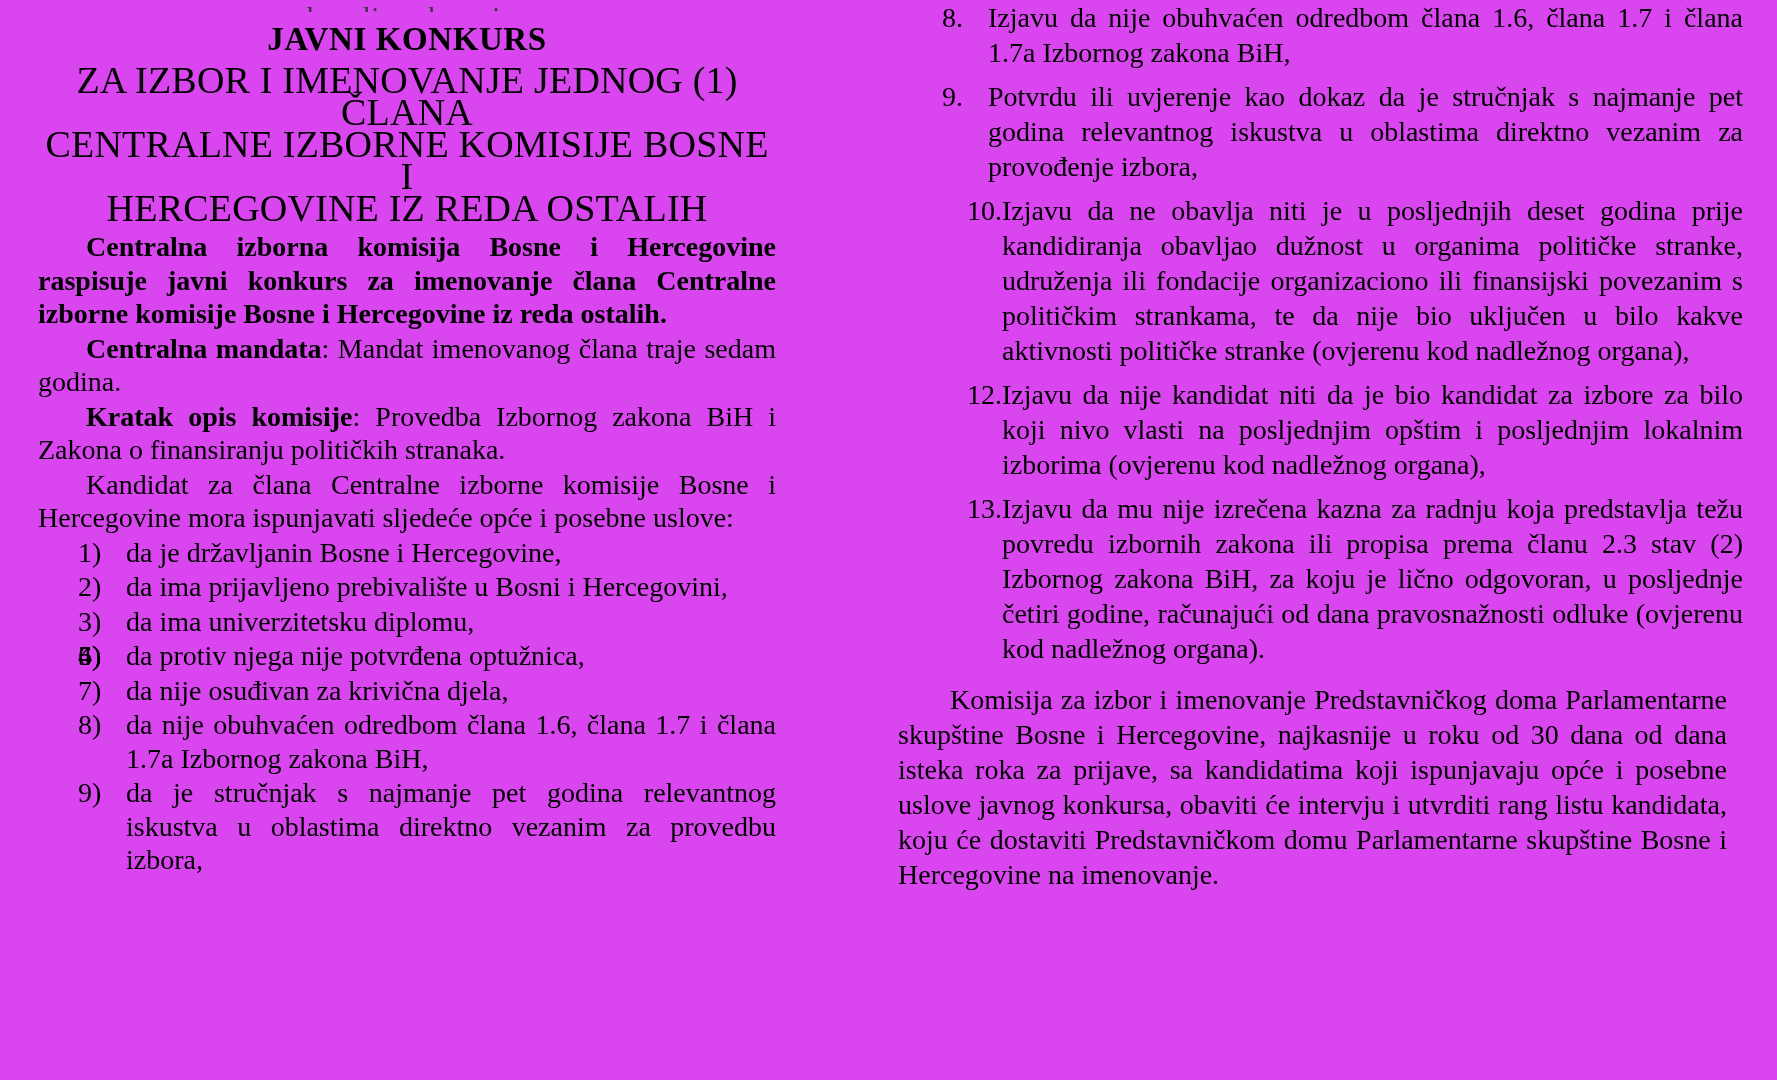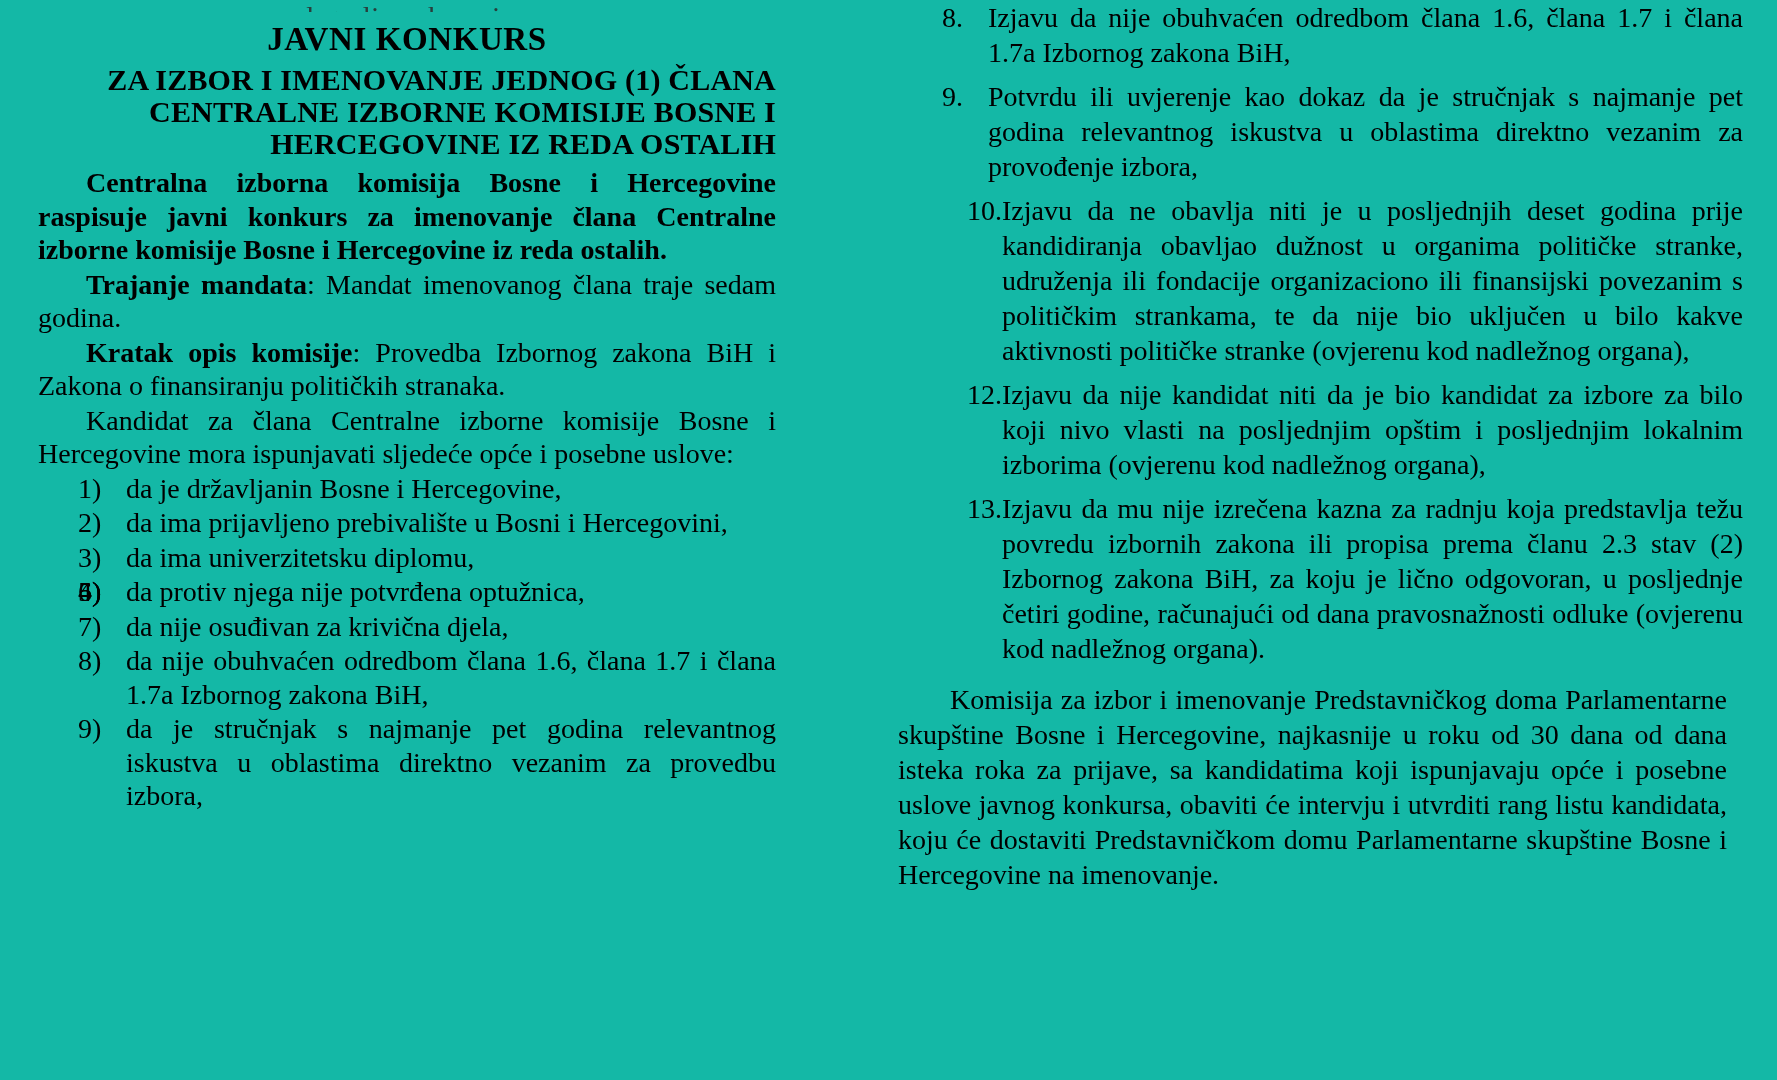--- a/index.html
+++ b/index.html
@@ -13,21 +13,21 @@
     overflow: hidden;
     font-family: "Liberation Serif", "DejaVu Serif", serif;
     color: #000000;
     -webkit-font-smoothing: antialiased;
   }
 
   #page {
     position: relative;
     width: 1777px;
     height: 1080px;
-    background: #14b8a6;
+    background: #d946ef;
   }
 
   
   .col {
     position: absolute;
     top: 0;
   }
   #col-left {
     left: 38px;
     width: 738px;
@@ -54,23 +54,23 @@
   .title-main {
     text-align: center;
     font-weight: bold;
     font-size: 33px;
     line-height: 42px;
     letter-spacing: .6px;
     margin: 6px 0 4px 0;
     font-family: "Liberation Serif", "DejaVu Serif", serif;
   }
   .title-sub {
-    text-align: right;
-    font-weight: bold;
-    font-size: 30px;
+    text-align: center;
+    font-weight: normal;
+    font-size: 38px;
     line-height: 32px;
     letter-spacing: .2px;
     margin: 2px 0 6px 0;
   }
 
   
   p.body {
     margin: 0 0 1px 0;
     font-size: 28px;
     line-height: 33.5px;
@@ -152,21 +152,21 @@
     <div class="title-sub">
       <div>ZA IZBOR I IMENOVANJE JEDNOG (1) ČLANA</div>
       <div>CENTRALNE IZBORNE KOMISIJE BOSNE I</div>
       <div>HERCEGOVINE IZ REDA OSTALIH</div>
     </div>
 
     <p class="body">
       <b>Centralna izborna komisija Bosne i Hercegovine raspisuje javni konkurs za imenovanje člana Centralne izborne komisije Bosne i Hercegovine iz reda ostalih.</b>
     </p>
 
-    <p class="body"><b>Trajanje mandata</b><span>: Mandat imenovanog člana traje sedam godina.</span></p>
+    <p class="body"><b>Centralna mandata</b><span>: Mandat imenovanog člana traje sedam godina.</span></p>
 
     <p class="body"><b>Kratak opis komisije</b><span>: Provedba Izbornog zakona BiH i Zakona o finansiranju političkih stranaka.</span></p>
 
     <p class="body">Kandidat za člana Centralne izborne komisije Bosne i Hercegovine mora ispunjavati sljedeće opće i posebne uslove:</p>
 
     <ol class="lst">
       <li><span class="num">1)</span><span>da je državljanin Bosne i Hercegovine,</span></li>
       <li><span class="num">2)</span><span>da ima prijavljeno prebivalište u Bosni i Hercegovini,</span></li>
       <li><span class="num">3)</span><span>da ima univerzitetsku diplomu,</span></li>
       <li><span class="num">4)</span></li>

